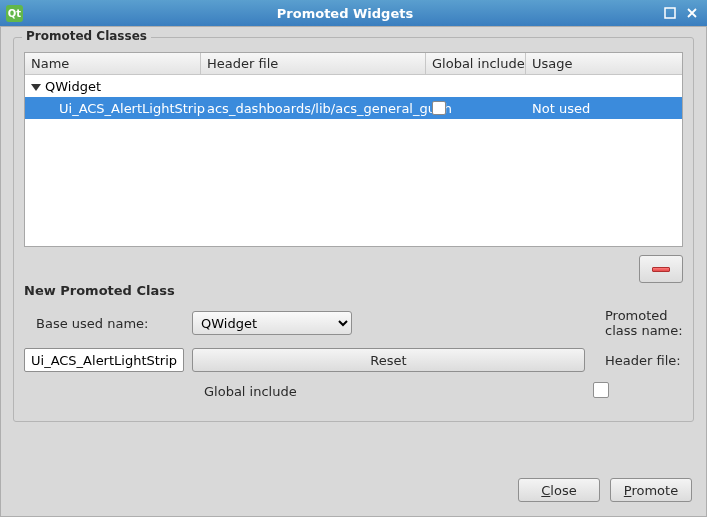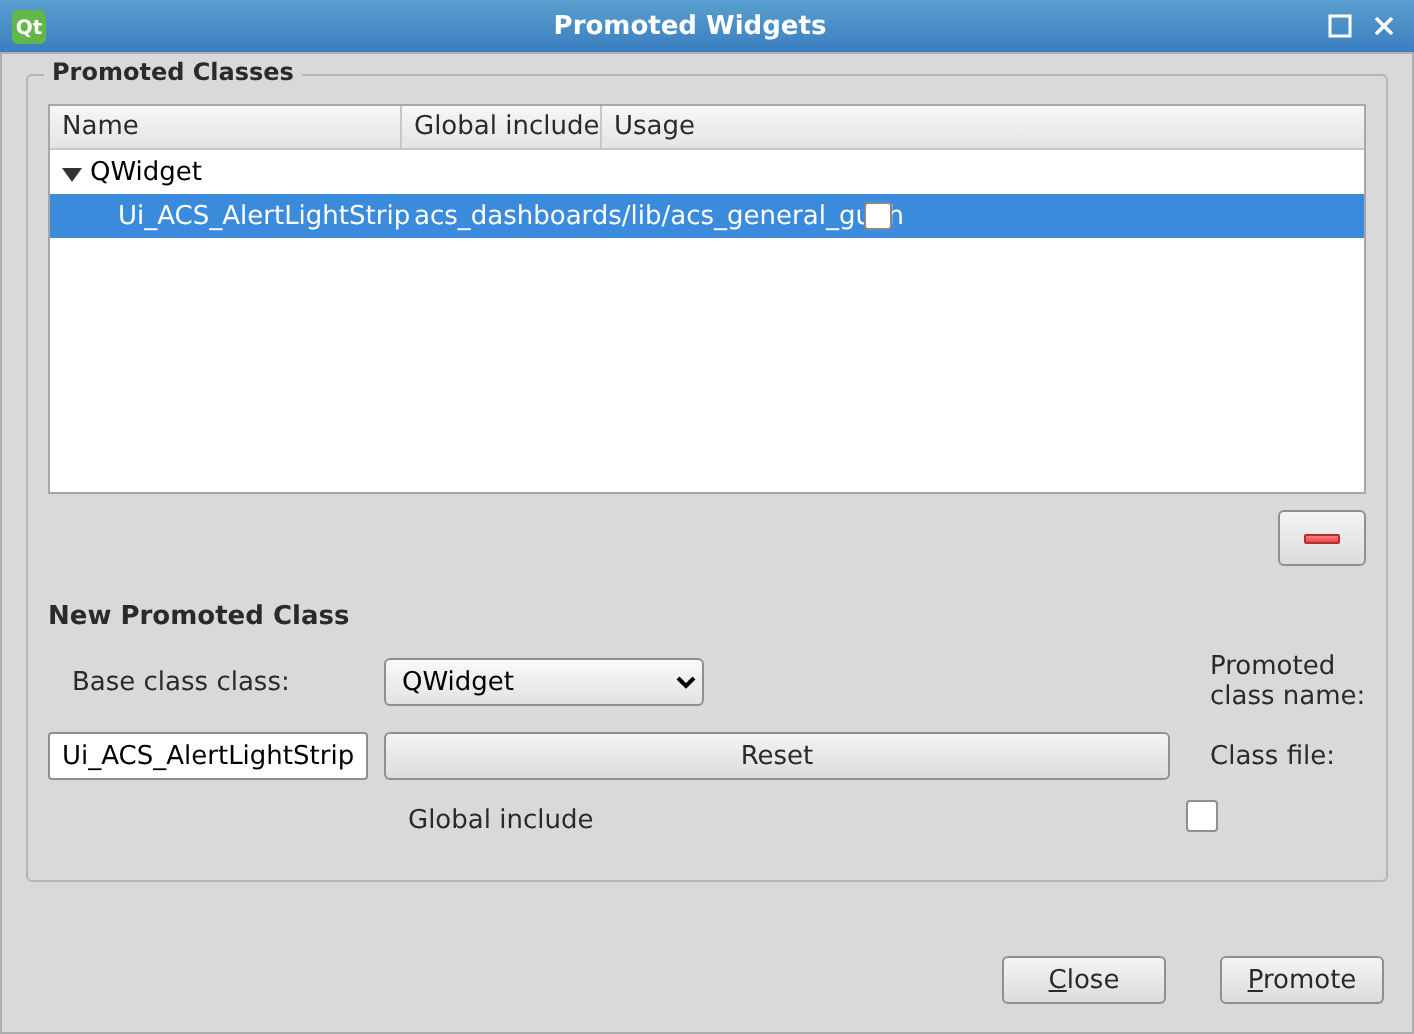--- a/index.html
+++ b/index.html
@@ -139,21 +139,21 @@
     display:flex;align-items:center;justify-content:center;
   }
   .toolbtn .minus {
     width:18px; height:5px;
     border:1px solid #b03030;
     background:linear-gradient(to bottom,#ff7a7a,#e44a4a);
     border-radius:1px;
   }
 
   
-  .form-section { margin-top:18px; }
+  .form-section { }
   .form-section .section-title{
     font-weight:bold;
     font-size:13px;
     color:#2a2a2a;
     margin-bottom:10px;
   }
   .form-grid {
     display:grid;
     grid-template-columns: 160px 1fr 90px;
     column-gap:8px;
@@ -204,21 +204,21 @@
     background:linear-gradient(to bottom,#8fc1ef,#5a9fdb);
     border-color:#3d7ab4;
     color:#1a1a1a;
   }
 
   
   .footer {
     position:absolute;
     right:14px; bottom:14px;
     display:flex;
-    gap:27px;
+    gap:10px;
   }
   .footer .underline { text-decoration:underline; }
 </style>
 </head>
 <body>
 
 <div class="titlebar">
   <div class="appicon">
     <svg width="17" height="17" viewBox="0 0 17 17">
       <rect x="0" y="0" width="17" height="17" rx="3" fill="#62b74a"></rect>
@@ -240,57 +240,59 @@
   </div>
 </div>
 
 <div class="window-body">
   <div class="group" style="height:auto;">
     <div class="group-title">Promoted Classes</div>
 
     <div class="tree">
       <div class="tree-header">
         <div class="col col-name">Name</div>
+        <div class="col col-header">Header file</div>
         <div class="col col-global">Global include</div>
         <div class="col col-usage">Usage</div>
       </div>
       <div class="tree-row parent">
         <span class="tri"></span>
         <span>QWidget</span>
       </div>
       <div class="tree-row child">
         <div class="cell cell-name">Ui_ACS_AlertLightStrip</div>
         <div class="cell cell-header">acs_dashboards/lib/acs_general_gui.h</div>
         <div class="cell cell-global">
             <input type="checkbox" style="">
           </div>
+        <div class="cell cell-usage">Not used</div>
       </div>
     </div>
 
     <div class="btnrow">
       <div class="toolbtn">
           <div class="minus"></div>
         </div>
     </div>
 
     <div class="form-section">
       <div class="section-title">New Promoted Class</div>
       <div class="form-grid">
-        <div class="form-label">Base class class:</div>
+        <div class="form-label">Base used name:</div>
         <div>
           <select class="combo">
             <option>QWidget</option>
           </select>
         </div>
 
         <div class="form-label">Promoted class name:</div>
         <input class="text" value="Ui_ACS_AlertLightStrip" style="">
         <button class="btn">Reset</button>
 
-        <div class="form-label">Class file:</div>
+        <div class="form-label">Header file:</div>
         <div></div>
 
         <div class="form-label">Global include</div>
         <div><input type="checkbox" class="plain" style=""></div>
         <div></div>
       </div>
     </div>
   </div>
 
   <div class="footer">

